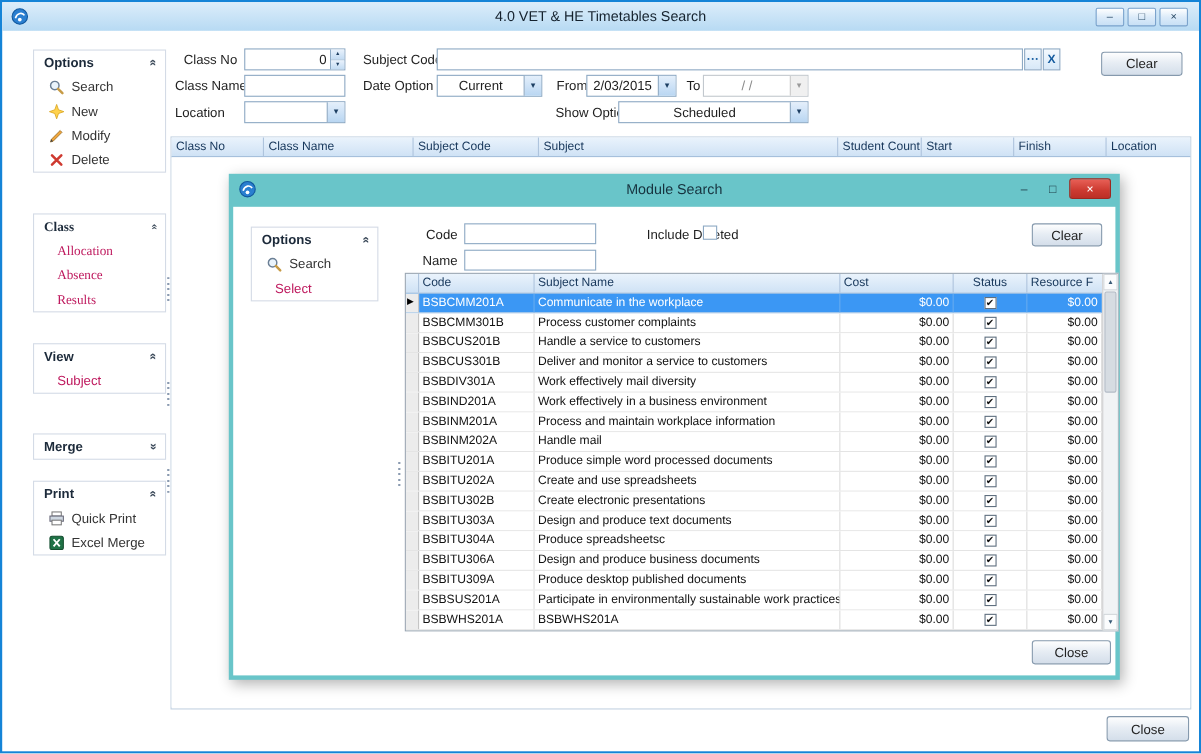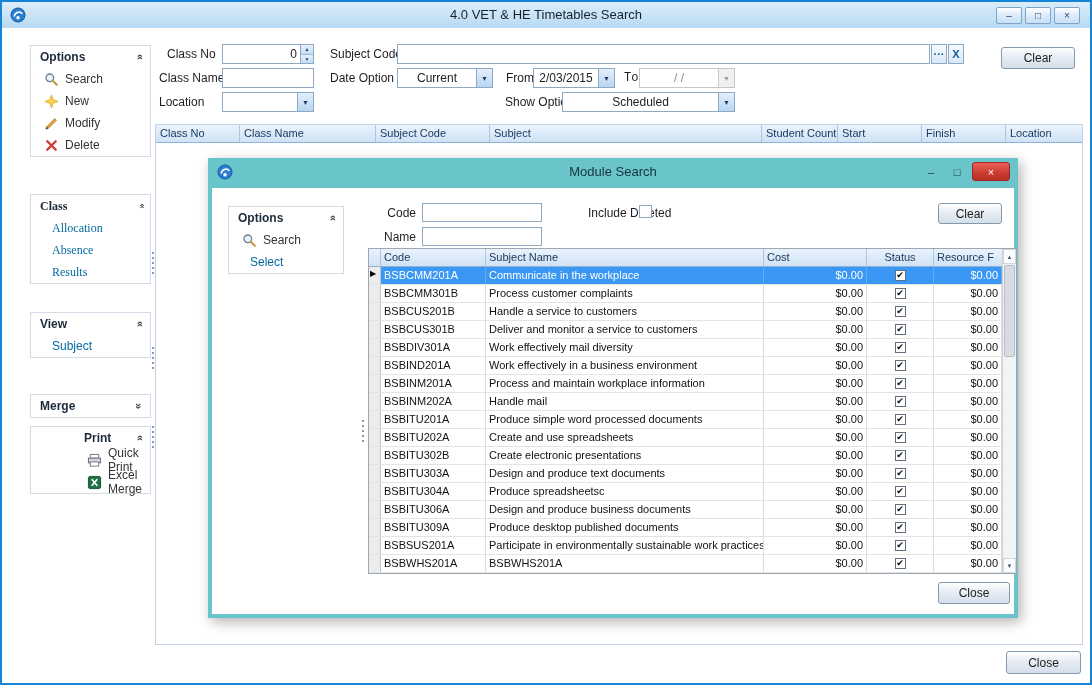--- a/index.html
+++ b/index.html
@@ -19,28 +19,28 @@
     background:linear-gradient(#ffffff,#dcebf9 50%,#c8e0f5);
     display:flex;align-items:center;justify-content:center;
     font-size:10px;color:#2a4a66;line-height:1;}
 
   
   .sidebar{position:absolute;left:30px;top:45px;width:121px;display:flex;flex-direction:column;}
   .panel{border:1px solid #d4dbe6;background:#fff;}
   .sidebar .panel:nth-child(2){margin-top:37px;font-family:Liberation Serif, serif;}
   .sidebar .panel:nth-child(3){margin-top:28px;}
   .sidebar .panel:nth-child(4){margin-top:36px;}
-  .sidebar .panel:nth-child(5){margin-top:8px;padding-left:44px;}
+  .sidebar .panel:nth-child(5){margin-top:19px;}
   .panel-header{height:22px;display:flex;align-items:center;justify-content:space-between;
     padding:0 8px 0 9px;font-weight:bold;font-size:12px;color:#1c2a3a;}
   .chevron{display:inline-block;transform:rotate(-90deg);font-size:11px;color:#3c4a5a;}
   .chevron.down{transform:rotate(90deg);}
   .panel-item{height:22px;display:flex;align-items:center;gap:6px;padding-left:12px;
     font-size:12px;color:#333;}
-  .panel-item.no-icon{padding-left:21px;color:#0369a1;}
+  .panel-item.no-icon{padding-left:21px;color:#be185d;}
   .item-icon{width:16px;height:16px;display:inline-flex;align-items:center;justify-content:center;}
 
   .grip{position:absolute;width:5px;height:22px;
     background-image:repeating-linear-gradient(#8a9ab0 0 2px,transparent 2px 5px);
     background-size:2px 100%;background-repeat:no-repeat;background-position:center;}
 
   
   .lbl{position:absolute;font-size:12px;color:#1e1e1e;white-space:nowrap;}
   .textbox{position:absolute;height:20px;border:1px solid #8da9c4;background:#fff;
     font:12px "Liberation Sans",sans-serif;padding:0 3px;color:#1e1e1e;}
@@ -272,21 +272,21 @@
   <div class="lbl" style="left:330px;top:71px;">Date Option</div>
   <div class="combo" style="left:397px;top:68px;width:96px;">
     <div class="combo-text">Current</div>
     <div class="combo-arrow">▼</div>
   </div>
   <div class="lbl" style="left:506px;top:71px;">From</div>
   <div class="combo" style="left:533px;top:68px;width:82px;">
     <div class="combo-text">2/03/2015</div>
     <div class="combo-arrow">▼</div>
   </div>
-  <div class="lbl" style="left:624px;top:71px;font-family:Liberation Mono, monospace;">To</div>
+  <div class="lbl" style="left:624px;top:71px;">To</div>
   <div class="combo disabled" style="left:639px;top:68px;width:96px;">
     <div class="combo-text">/  /</div>
     <div class="combo-arrow">▼</div>
   </div>
 
   <div class="lbl" style="left:159px;top:95px;">Location</div>
   <div class="combo" style="left:222px;top:92px;width:92px;">
     <div class="combo-text"></div>
     <div class="combo-arrow">▼</div>
   </div>

